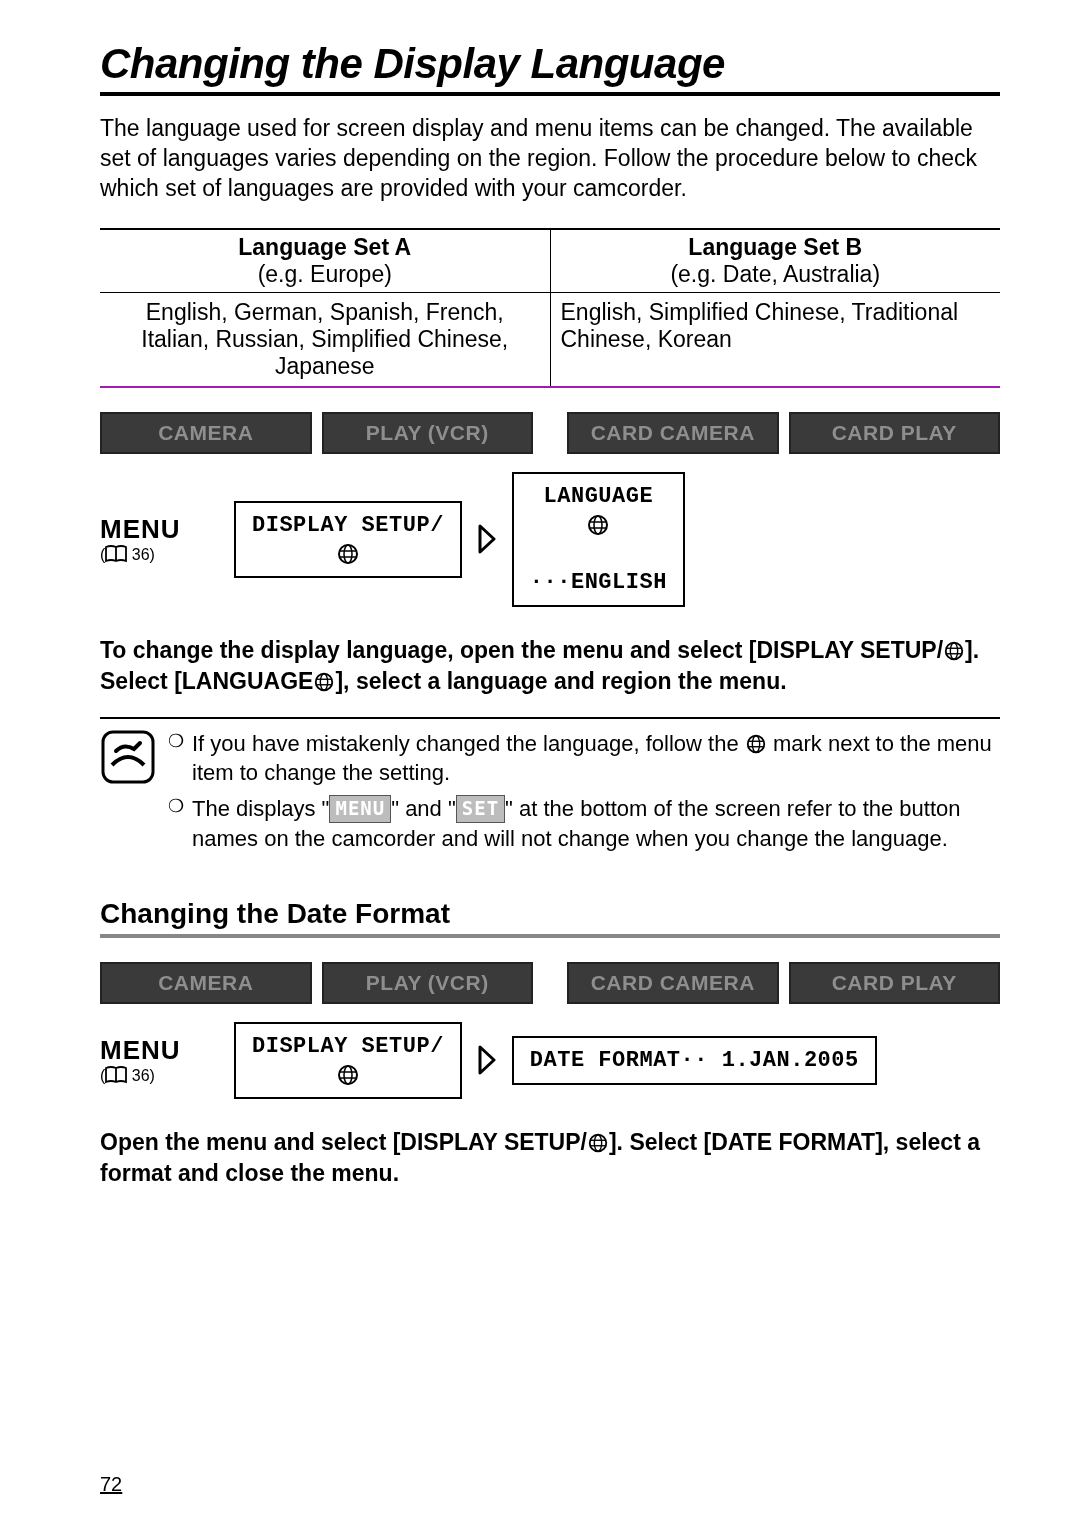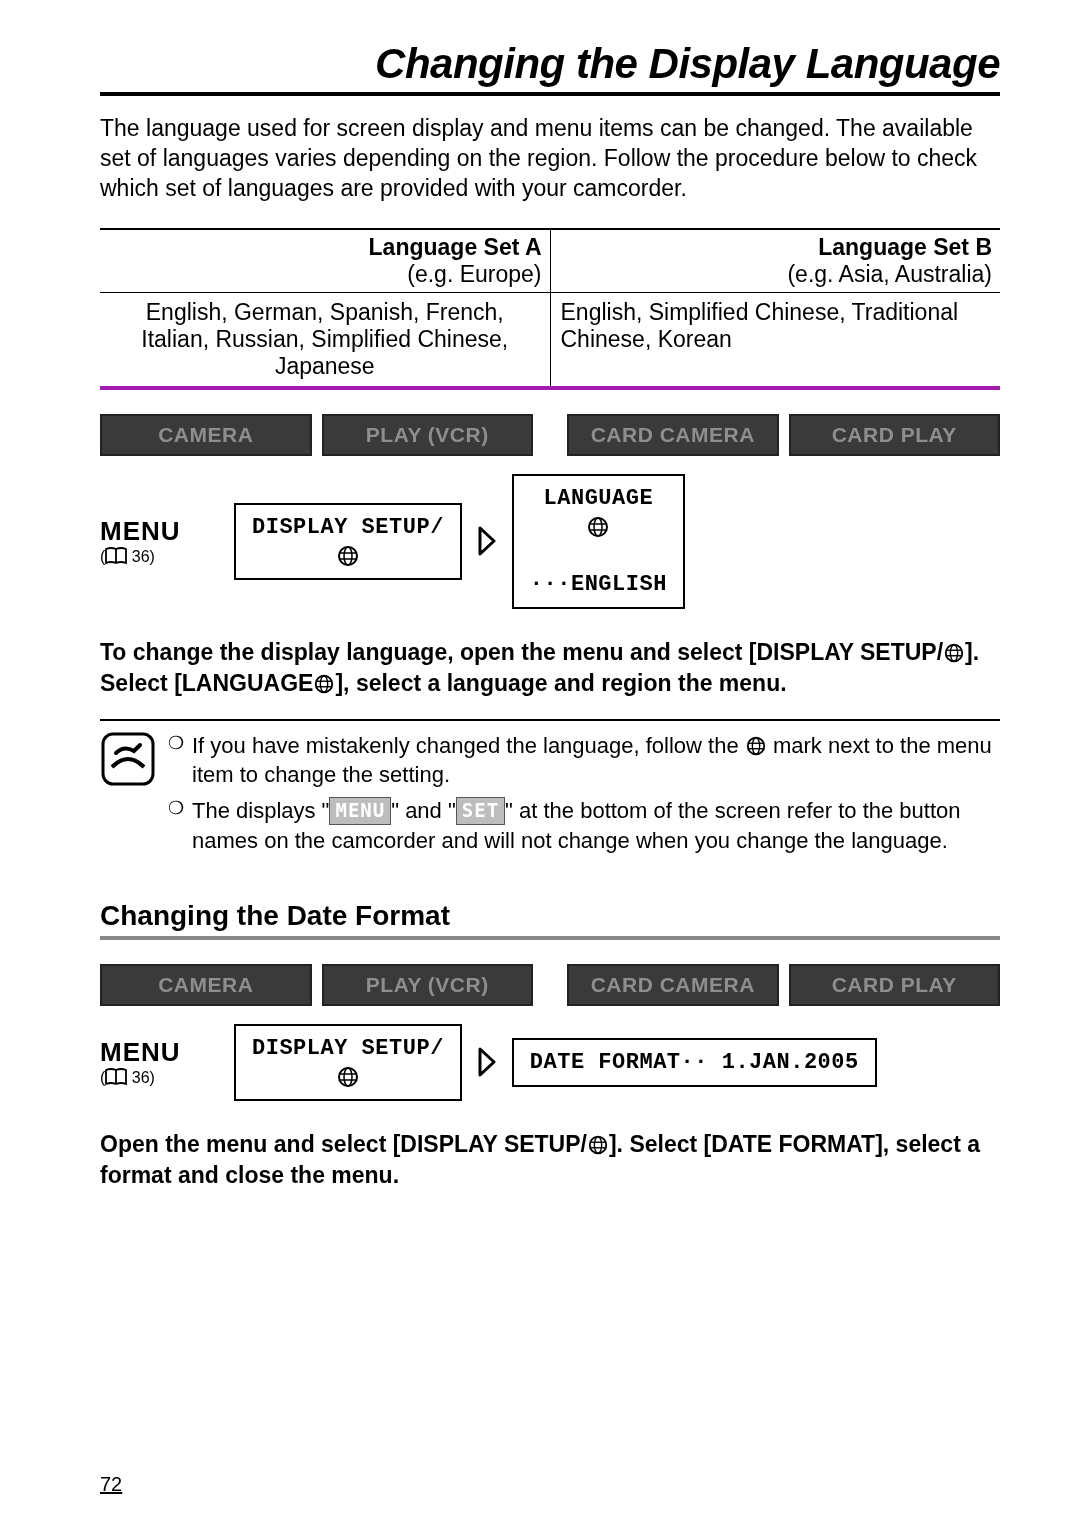--- a/index.html
+++ b/index.html
@@ -17,47 +17,46 @@
   }
   h1.main-title {
     font-family: Arial, Helvetica, sans-serif;
     font-style: italic;
     font-weight: 900;
     font-size: 42px;
     margin: 0 0 8px 0;
     border-bottom: 4px solid #000;
     padding-bottom: 4px;
     letter-spacing: -0.5px;
-    text-align: right;
   }
   .intro {
     font-size: 23px;
     line-height: 1.3;
     margin: 18px 0 24px 0;
   }
   table.lang-table {
     width: 100%;
     border-collapse: collapse;
     font-size: 23px;
   }
   table.lang-table th {
     font-weight: 400;
-    text-align: right;
+    text-align: center;
     padding: 4px 8px;
   }
   table.lang-table th .bold {
     font-weight: 700;
   }
   table.lang-table td {
     padding: 6px 10px;
     vertical-align: top;
   }
   table.lang-table tr.hr-top th { border-top: 2px solid #000; }
   table.lang-table tr.hr-mid td { border-top: 1.5px solid #000; }
-  table.lang-table tr.hr-bot td { border-bottom: 4px solid #a21caf; }
+  table.lang-table tr.hr-bot td { border-bottom: 2px solid #a21caf; }
   table.lang-table th:first-child, table.lang-table td:first-child {
     border-right: 1.5px solid #000;
     width: 50%;
   }
   .mode-row {
     display: flex;
     align-items: flex-start;
     gap: 10px;
     margin: 24px 0 18px 0;
   }
@@ -201,21 +200,21 @@
 
   <table class="lang-table">
     <tbody>
         <tr class="hr-top">
       <th>
         <span class="bold">Language Set A</span><br>
         <span>(e.g. Europe)</span>
       </th>
       <th>
         <span class="bold">Language Set B</span><br>
-        <span>(e.g. Asia, Australia)</span>
+        <span>(e.g. Date, Australia)</span>
       </th>
     </tr>
     <tr class="hr-mid hr-bot">
       <td style="text-align:center">English, German, Spanish, French, Italian, Russian, Simplified Chinese, Japanese</td>
       <td>English, Simplified Chinese, Traditional Chinese, Korean</td>
     </tr>
   </tbody>
     </table>
 
   <div class="mode-row">

